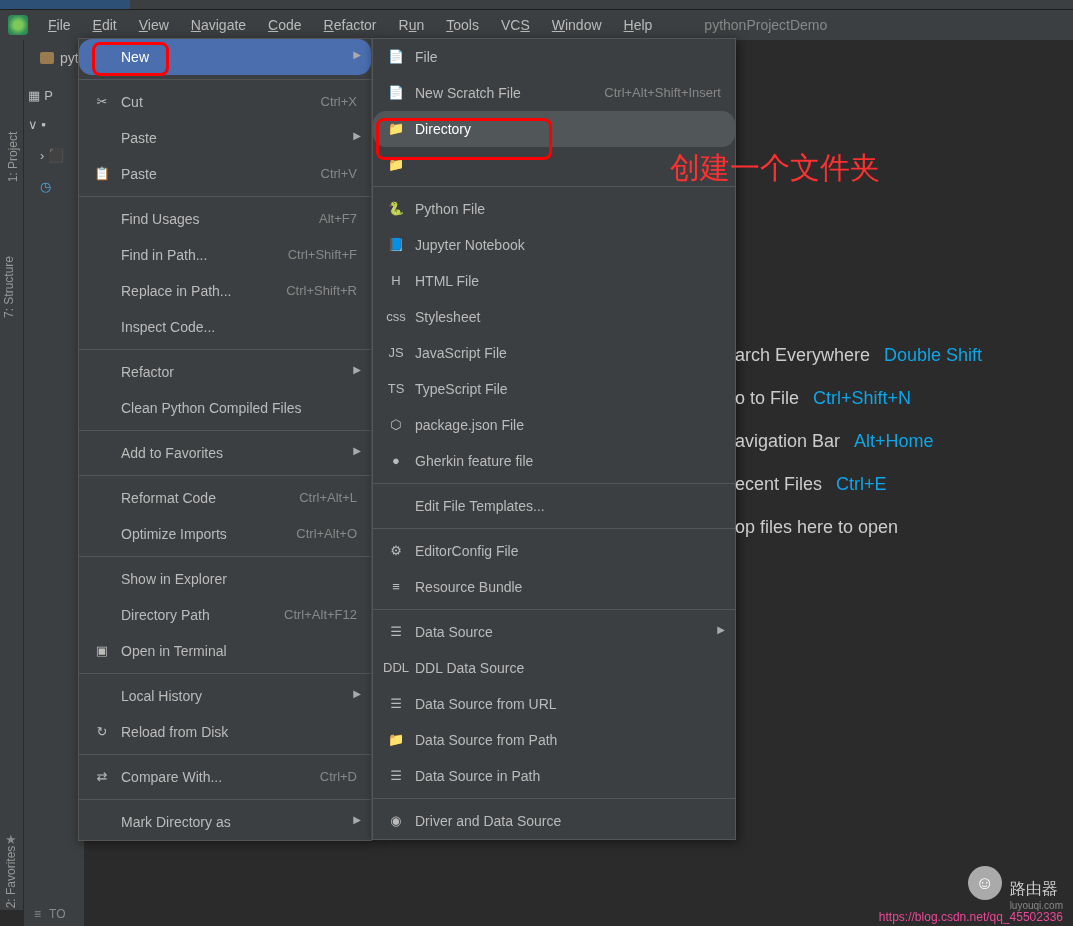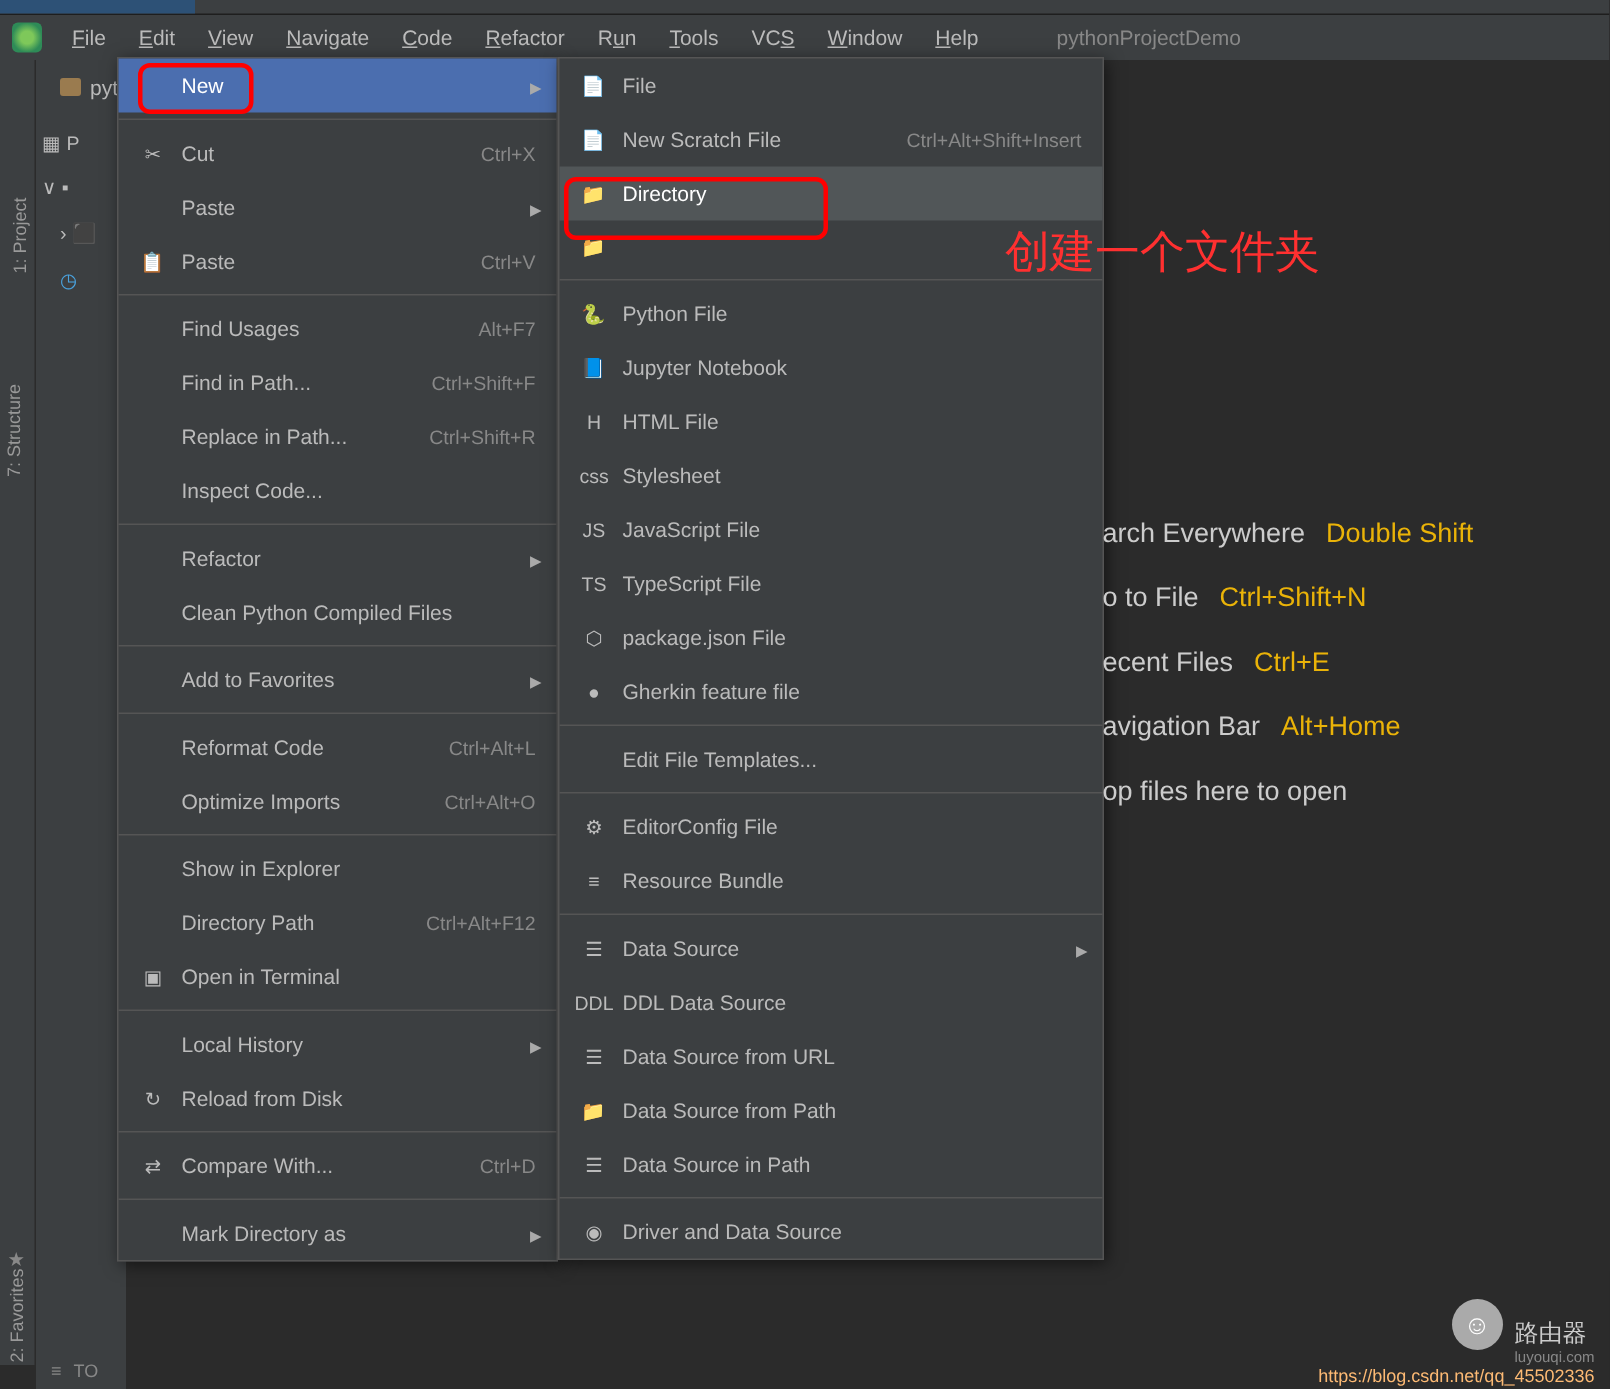--- a/index.html
+++ b/index.html
@@ -22,42 +22,42 @@
 .rail-star { position: absolute; top: 792px; left: 5px; color: #888; font-size: 13px; }
 
 .project-panel { position: absolute; left: 24px; top: 40px; width: 60px; height: 870px; background: #3c3f41; }
 .breadcrumb { position: absolute; left: 40px; top: 50px; color: #bbb; display: flex; align-items: center; gap: 6px; }
 .folder-icon { width: 14px; height: 12px; background: #9a7b4f; border-radius: 2px; }
 .project-tree { position: absolute; left: 28px; top: 85px; color: #bbb; font-size: 13px; }
 .tree-row { display: flex; align-items: center; gap: 4px; padding: 3px 0; }
 
 .context-menu { position: absolute; left: 78px; top: 38px; width: 294px; background: #3c3f41; border: 1px solid #555; box-shadow: 2px 2px 10px rgba(0,0,0,0.5); }
 .submenu { position: absolute; left: 372px; top: 38px; width: 364px; background: #3c3f41; border: 1px solid #555; box-shadow: 2px 2px 10px rgba(0,0,0,0.5); }
-.menu-row { display: flex; align-items: flex-end; padding: 10px 14px; position: relative; cursor: pointer; }
+.menu-row { display: flex; align-items: flex-start; padding: 10px 14px; position: relative; cursor: pointer; border-radius: 13px; }
 .menu-row.hover { background: #4b6eaf; color: #fff; }
 .menu-row.hover-grey { background: #515658; color: #fff; }
 .menu-icon { width: 18px; display: inline-flex; justify-content: center; margin-right: 10px; font-size: 13px; }
 .menu-label { flex: 1; }
 .menu-shortcut { color: #888; font-size: 13px; margin-left: 20px; }
 .menu-arrow { position: absolute; right: 10px; color: #aaa; font-size: 10px; }
 .menu-sep { height: 1px; background: #555; margin: 4px 0; }
 
 .highlight-red { border: 3px solid #ff0000; border-radius: 8px; position: absolute; pointer-events: none; }
 .hl-new { left: 92px; top: 42px; width: 77px; height: 34px; }
 .hl-dir { left: 376px; top: 118px; width: 176px; height: 42px; }
 
 .annotation { position: absolute; left: 670px; top: 148px; color: #ff3030; font-size: 30px; font-weight: 500; }
 
 .welcome-hints { position: absolute; left: 735px; top: 345px; color: #ccc; font-size: 18px; }
 .hint-row { margin-bottom: 22px; }
-.hint-key { color: #eab308; margin-left: 14px; }
+.hint-key { color: #0ea5e9; margin-left: 14px; }
 
 .watermark { position: absolute; right: 10px; bottom: 15px; color: #888; font-size: 12px; display: flex; align-items: center; gap: 8px; }
 .wm-icon { width: 34px; height: 34px; background: #aaa; border-radius: 50%; display: flex; align-items: center; justify-content: center; font-size: 18px; color: #fff; }
-.url { position: absolute; right: 10px; bottom: 18px; color: #fdba74; font-size: 12px; }
+.url { position: absolute; right: 10px; bottom: 18px; color: #ec4899; font-size: 12px; }
 
 .statusbar { position: absolute; bottom: 0; left: 24px; width: 60px; height: 24px; background: #3c3f41; display: flex; align-items: center; padding: 0 10px; color: #888; font-size: 12px; gap: 8px; }
 </style>
 </head>
 <body>
 
 <div class="topbar">
   <div class="topbar-seg"></div>
 </div>
 
@@ -303,22 +303,22 @@
   </div>
 
 <div class="highlight-red hl-new"></div>
 <div class="highlight-red hl-dir"></div>
 
 <div class="annotation">创建一个文件夹</div>
 
 <div class="welcome-hints" id="hints">
     <div class="hint-row"><span>arch Everywhere</span><span class="hint-key">Double Shift</span></div>
     <div class="hint-row"><span>o to File</span><span class="hint-key">Ctrl+Shift+N</span></div>
+    <div class="hint-row"><span>avigation Bar</span><span class="hint-key">Alt+Home</span></div>
     <div class="hint-row"><span>ecent Files</span><span class="hint-key">Ctrl+E</span></div>
-    <div class="hint-row"><span>avigation Bar</span><span class="hint-key">Alt+Home</span></div>
     <div class="hint-row"><span>op files here to open</span></div>
   </div>
 
 <div class="watermark">
   <div class="wm-icon">☺</div>
   <div>
     <div style="font-size:16px;color:#ccc;margin-top:24px;">路由器</div>
     <div style="font-size:10px;">luyouqi.com</div>
   </div>
 </div>

